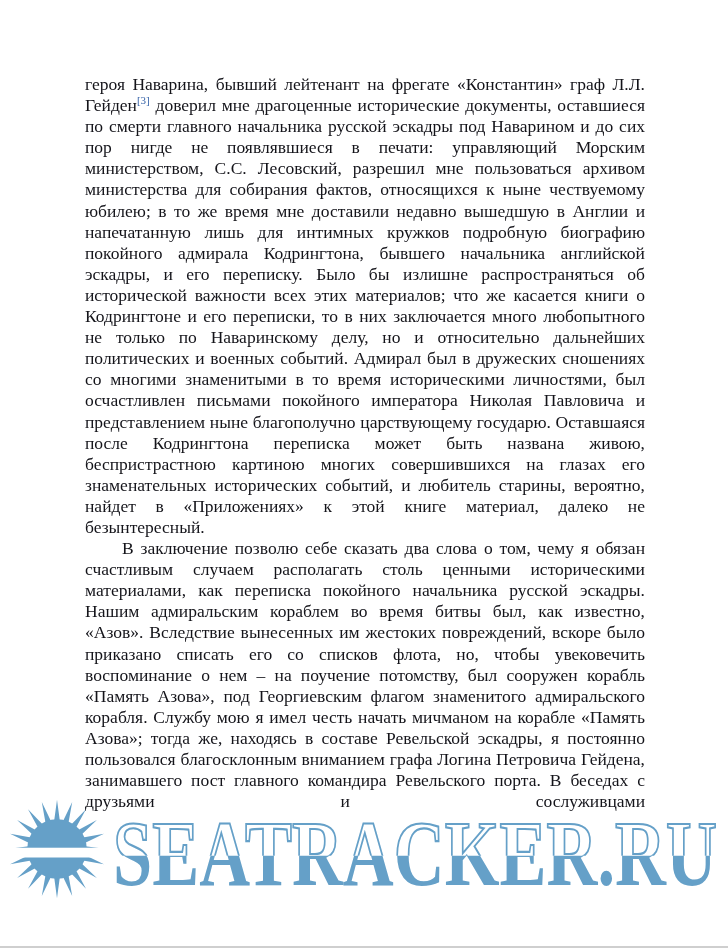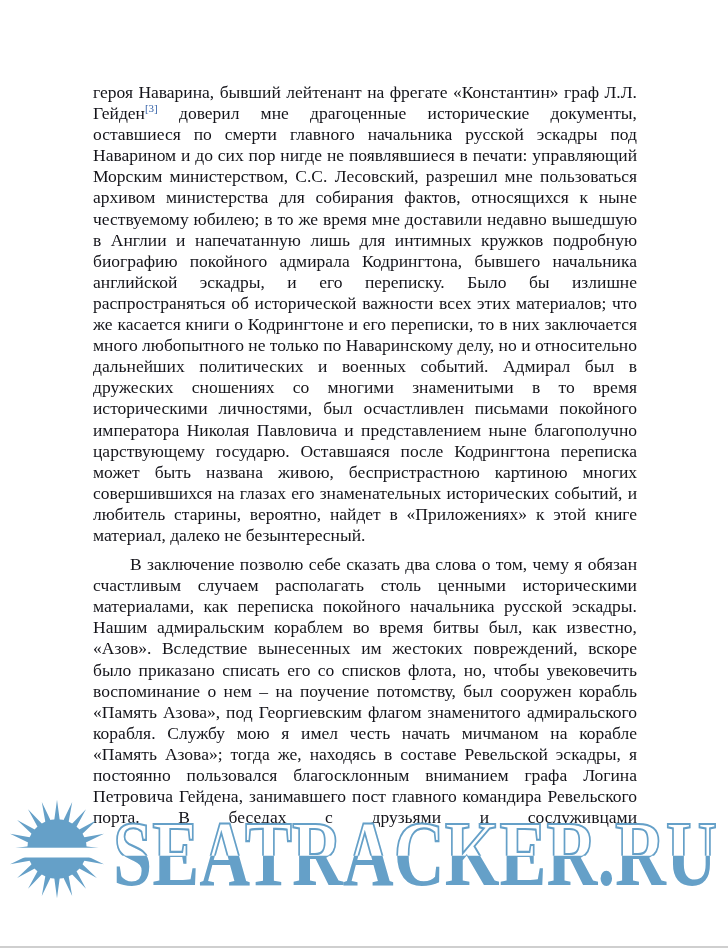--- a/index.html
+++ b/index.html
@@ -14,21 +14,21 @@
     font-family:"Liberation Serif","DejaVu Serif",serif;
   }
   .text-block {
     position:absolute;
     left:85px; top:74px; width:560px;
     font-size:17.5px;
     line-height:21.1px;
     color:#14141a;
     text-align:justify;
   }
-  .text-block p { margin:8px; }
+  .text-block p { margin:0; }
   .para-indent { text-indent:37px; }
   .para-continues { text-align-last:justify; }
   .footnote-link {
     color:#3562a8;
     font-size:11px;
     vertical-align:super;
     line-height:0;
     text-decoration:none;
     cursor:pointer;
   }

